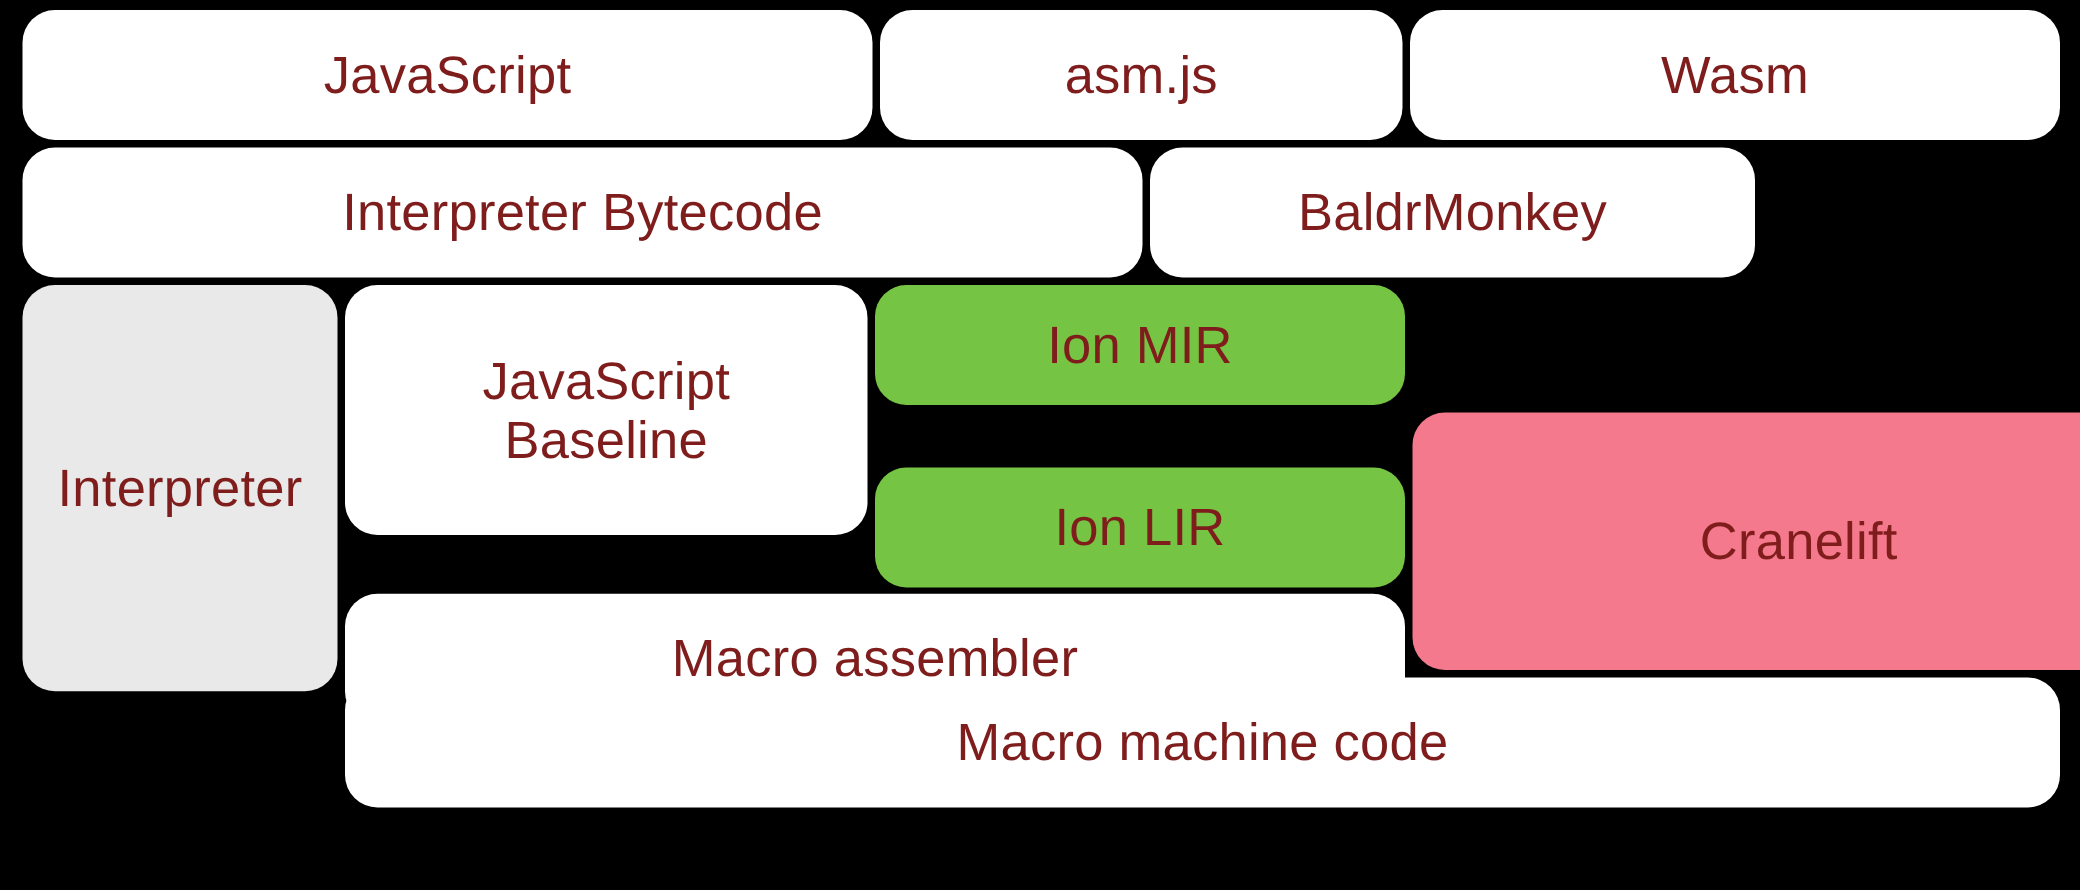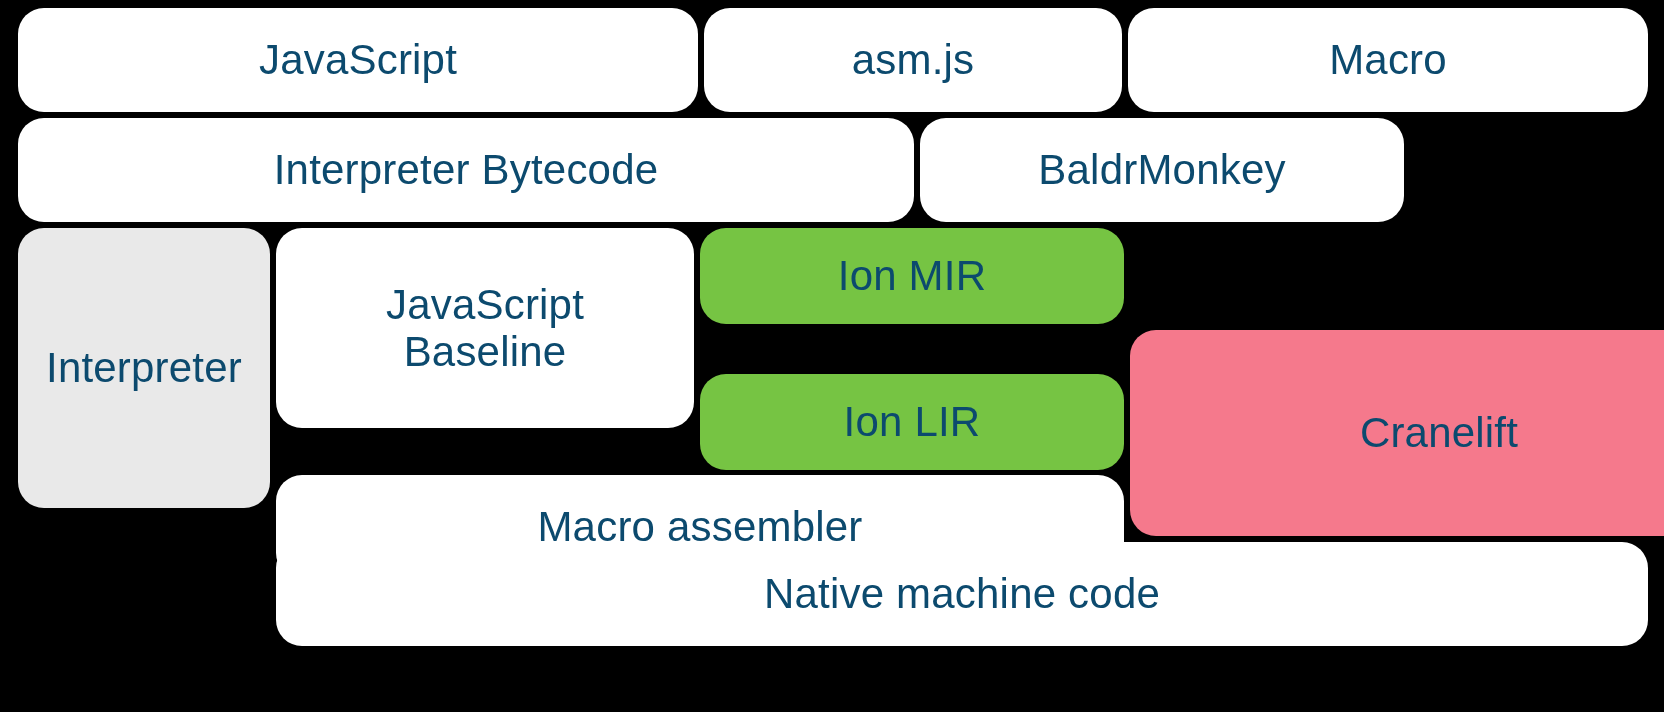--- a/index.html
+++ b/index.html
@@ -17,43 +17,43 @@
     font-family: "Liberation Sans", "DejaVu Sans", sans-serif;
   }
   .node {
     position: absolute;
     box-sizing: border-box;
     display: flex;
     align-items: center;
     justify-content: center;
     text-align: center;
     border-radius: 26px;
-    color: #0c4a6e;
+    color: #7f1d1d;
     font-size: 42px;
     font-weight: 400;
     line-height: 1.12;
     letter-spacing: 0.2px;
     white-space: pre-line;
     padding: 2px 24px;
   }
   .fill-white { background: #ffffff; }
   .fill-gray  { background: #e9e9e9; }
-  .fill-green { background: #76c443; }
+  .fill-green { background: #76c443; border-radius: 25px; }
   .fill-pink  { background: #f5798c; }
 </style>
 </head>
 <body>
 
 <div id="diagram" style="background: rgb(0, 0, 0);">
     <div class="node fill-white" style="left: 18px; top: 8px; width: 680px; height: 104px;">JavaScript</div>
     <div class="node fill-white" style="left: 704px; top: 8px; width: 418px; height: 104px; text-align: right;">asm.js</div>
-    <div class="node fill-white" style="left: 1128px; top: 8px; width: 520px; height: 104px;">Macro</div>
+    <div class="node fill-white" style="left: 1128px; top: 8px; width: 520px; height: 104px;">Wasm</div>
     <div class="node fill-white" style="left: 18px; top: 118px; width: 896px; height: 104px;">Interpreter Bytecode</div>
     <div class="node fill-white" style="left: 920px; top: 118px; width: 484px; height: 104px;">BaldrMonkey</div>
-    <div class="node fill-gray" style="left: 18px; top: 228px; width: 252px; height: 280px;">Interpreter</div>
+    <div class="node fill-gray" style="left: 18px; top: 228px; width: 252px; height: 325px;">Interpreter</div>
     <div class="node fill-white" style="left: 276px; top: 228px; width: 418px; height: 200px;">JavaScript
 Baseline</div>
     <div class="node fill-green" style="left: 700px; top: 228px; width: 424px; height: 96px;">Ion MIR</div>
     <div class="node fill-green" style="left: 700px; top: 330px; width: 424px; height: 96px; margin-top: 44px;">Ion LIR</div>
     <div class="node fill-pink" style="left: 1130px; top: 330px; width: 618px; height: 206px;">Cranelift</div>
     <div class="node fill-white" style="left: 276px; top: 432px; width: 848px; height: 104px; margin-top: 43px;">Macro assembler</div>
-    <div class="node fill-white" style="left: 276px; top: 542px; width: 1372px; height: 104px;">Native machine code</div>
+    <div class="node fill-white" style="left: 276px; top: 542px; width: 1372px; height: 104px;">Macro machine code</div>
   </div>
 
 </body></html>

